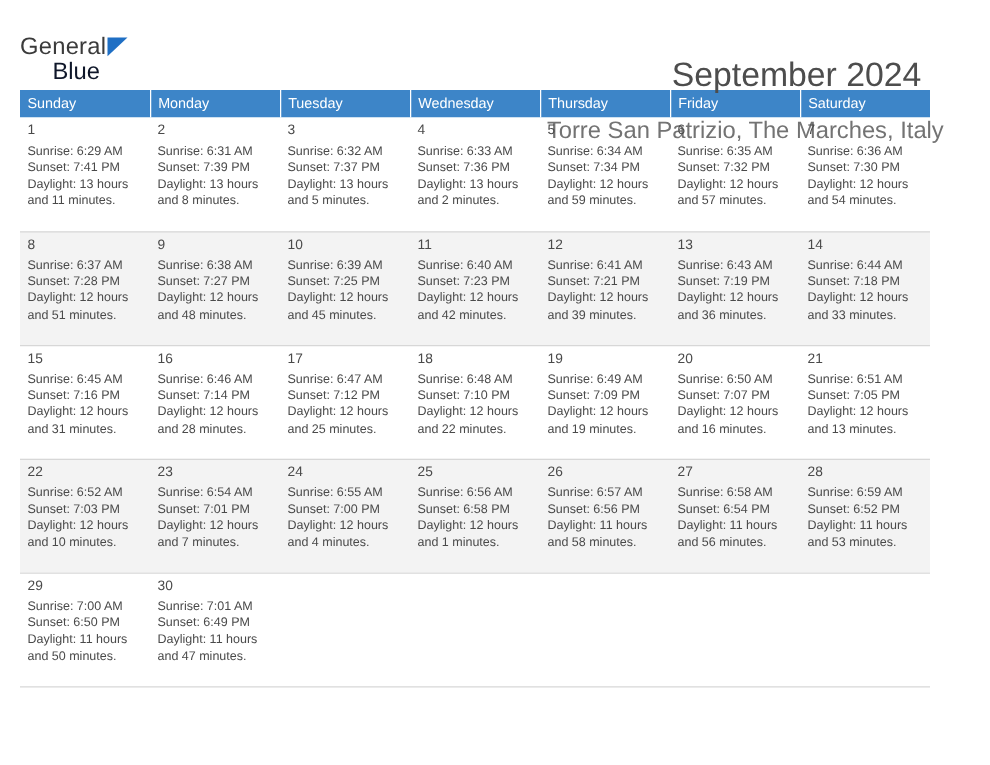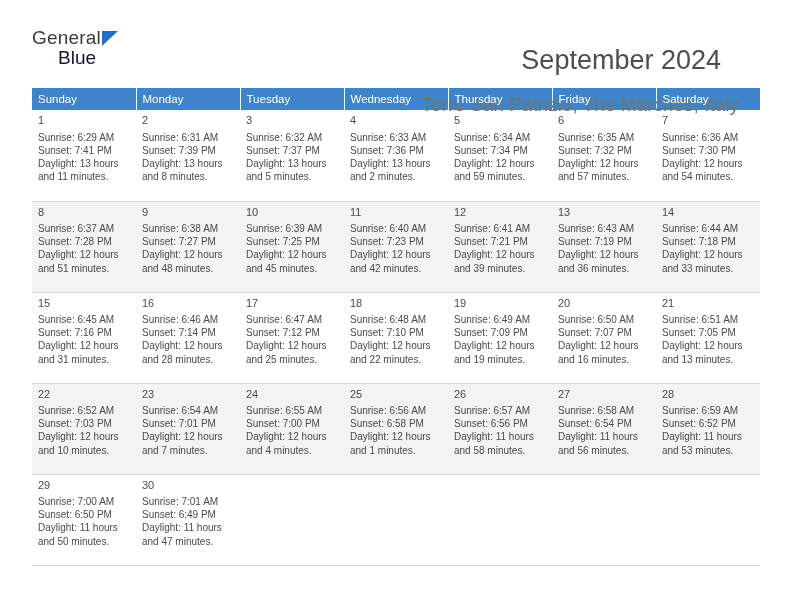--- a/index.html
+++ b/index.html
@@ -8,21 +8,21 @@
     padding: 0;
     width: 792px;
     height: 612px;
     background: #ffffff;
     font-family: "Liberation Sans", sans-serif;
   }
   .page {
     position: relative;
     width: 771px;
     height: 612px;
-    padding: 0 32px;
+    padding: 0 16px;
   }
   
   .header {
     display: flex;
     justify-content: space-between;
     align-items: flex-start;
     padding-top: 28px;
     height: 72px;
   }
   .logo {
@@ -64,21 +64,21 @@
   .cal-subtitle {
     font-size: 19px;
     color: #737373;
     margin-top: 12px;
   }
   
   table.calendar {
     width: 728px;
     border-collapse: collapse;
     table-layout: fixed;
-    margin-top: 16px;
+    margin-top: 0;
   }
   table.calendar th {
     background: #3d85c8;
     color: #ffffff;
     font-weight: normal;
     font-size: 11.5px;
     text-align: left;
     padding: 5px 0 5px 6px;
     border-right: 1px solid #ffffff;
     height: 21px;

